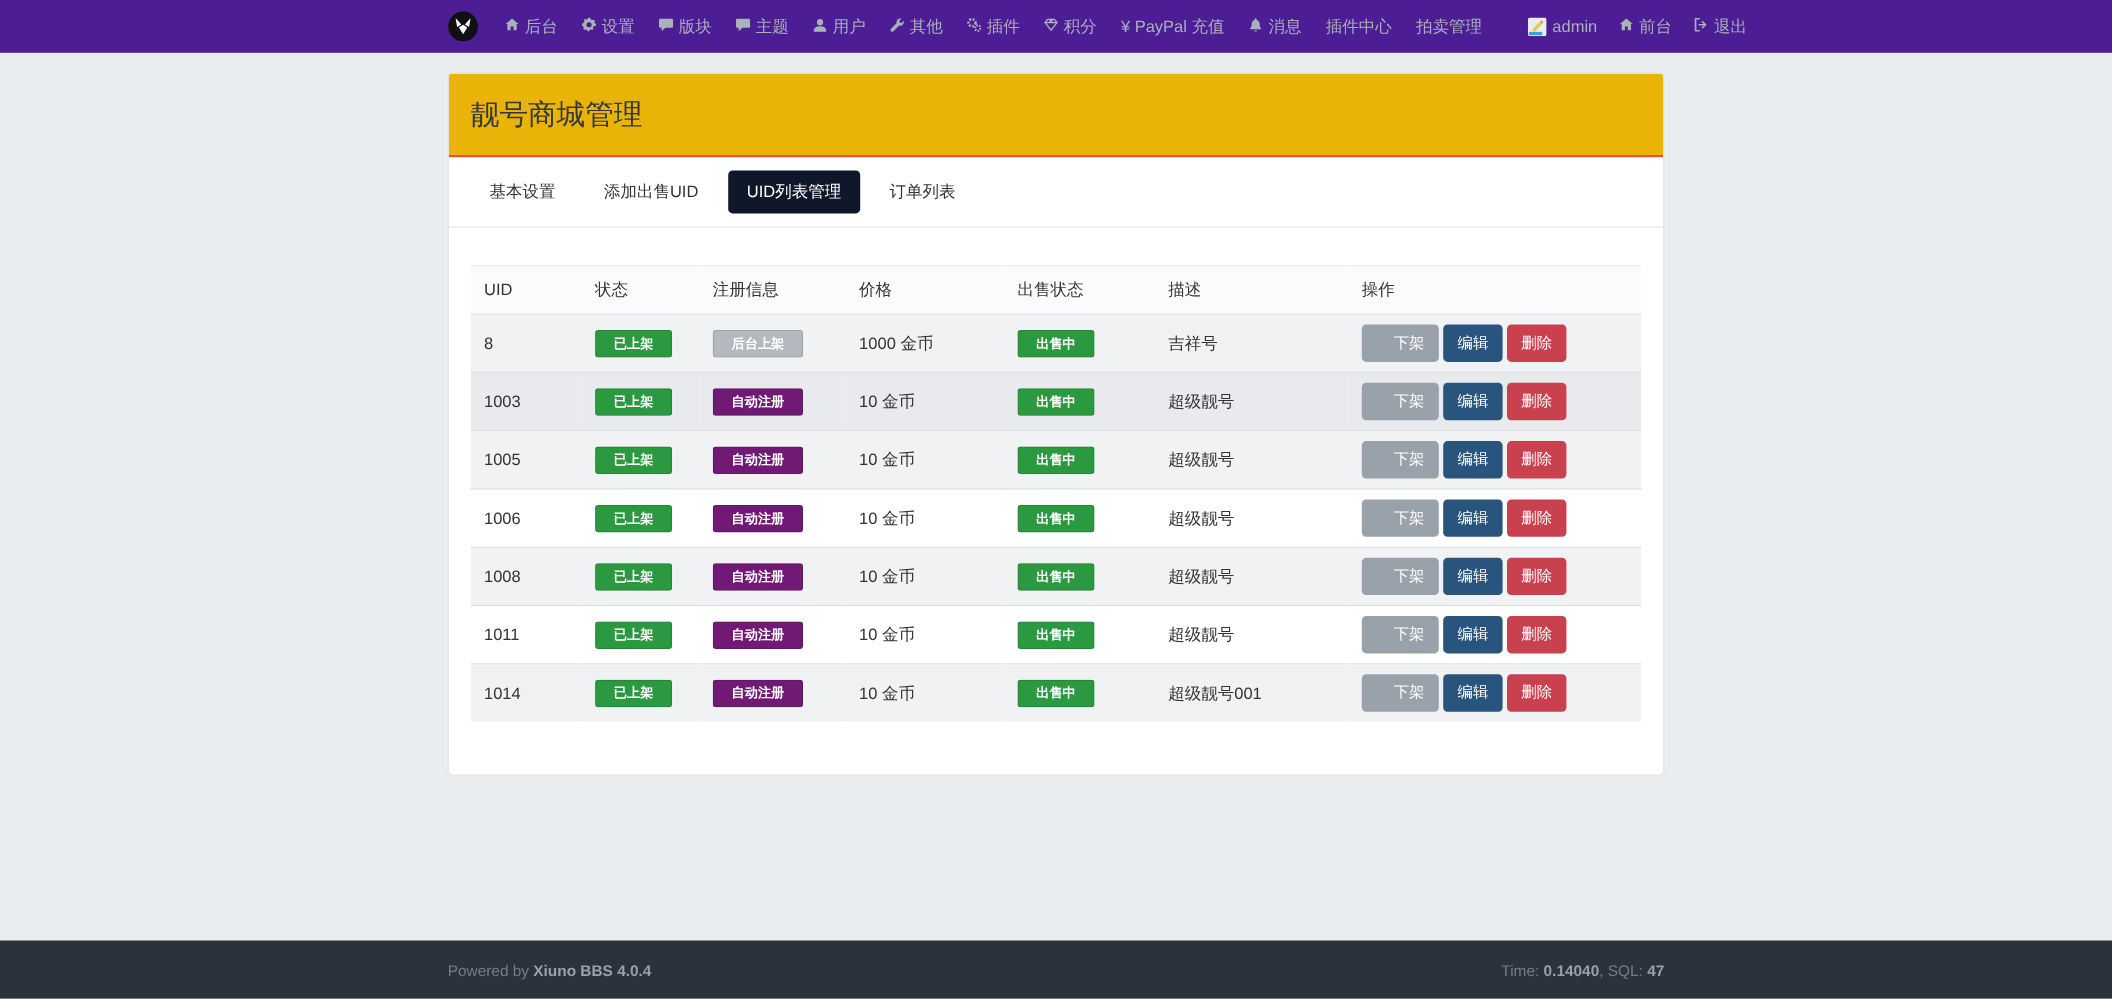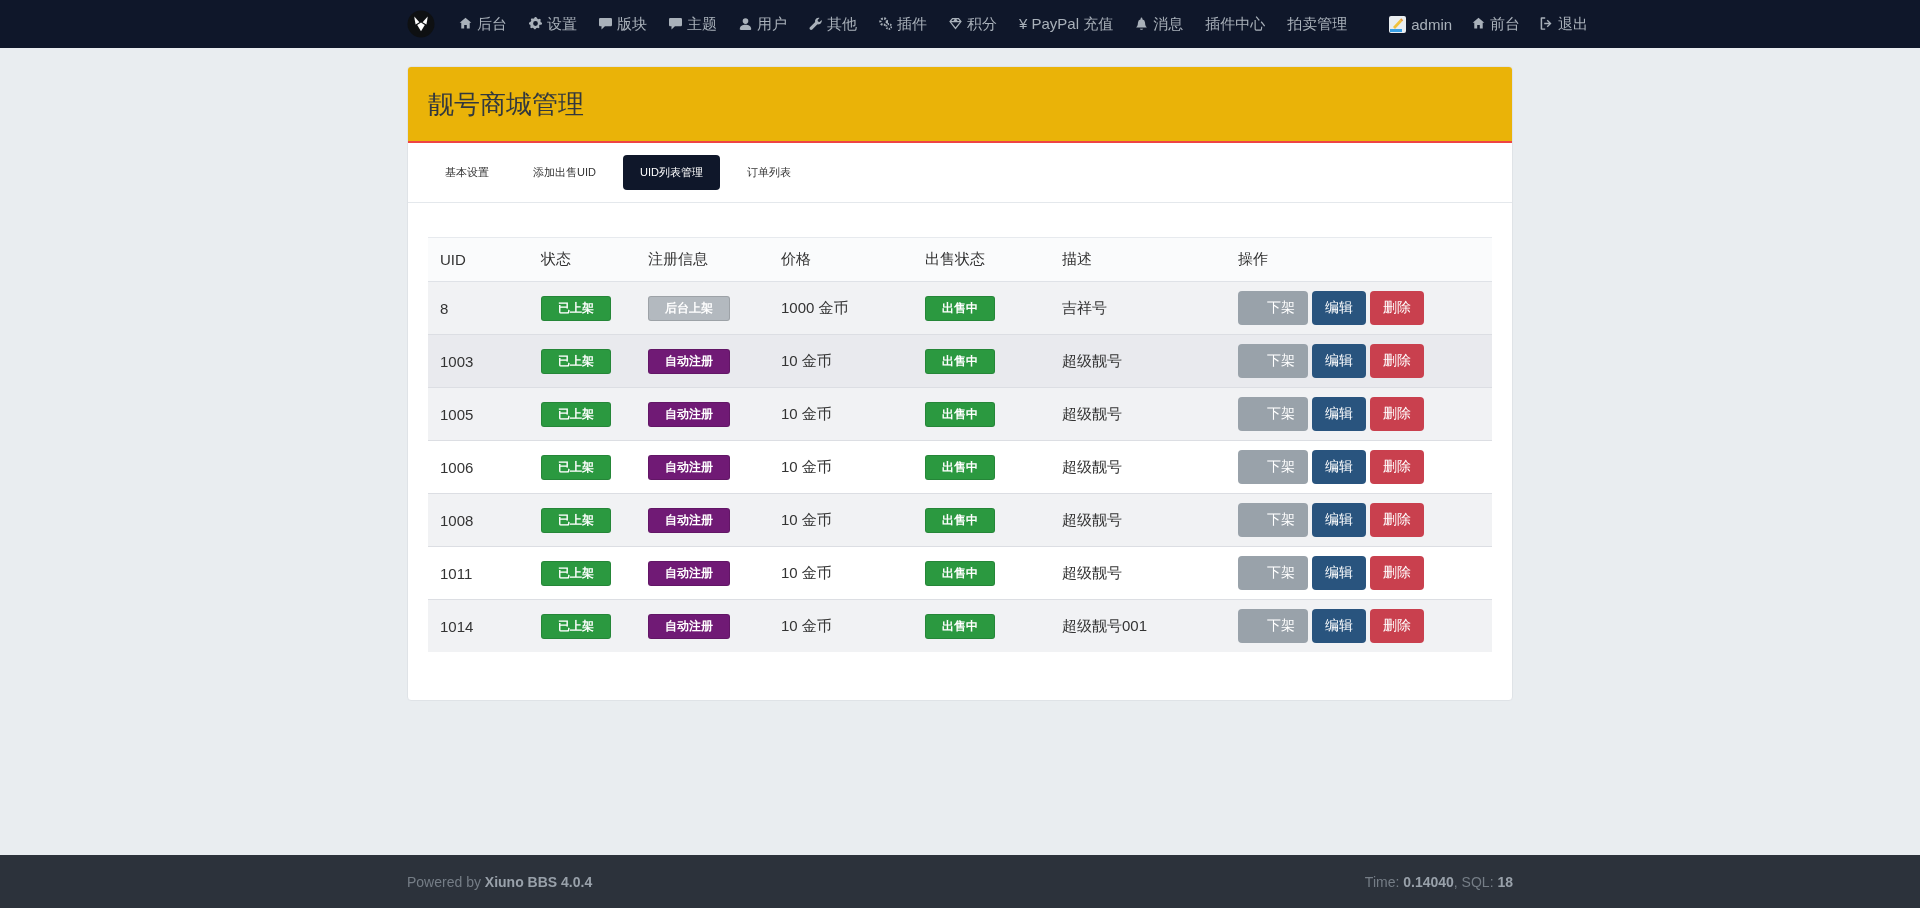--- a/index.html
+++ b/index.html
@@ -7,21 +7,21 @@
   body {
     min-height: 908px;
     background: #e9edf0;
     font-family: "Liberation Sans", "DejaVu Sans", sans-serif;
     display: flex;
     flex-direction: column;
   }
   .container { width: 1106px; margin: 0 auto; }
 
   
-  .navbar { background: #0f172a; height: 48px; flex: none; }
+  .navbar { background: #4c1d95; height: 48px; flex: none; }
   .navbar .container { display: flex; align-items: center; height: 100%; }
   .nav-left, .nav-right { display: flex; align-items: center; }
   .nav-right { margin-left: auto; }
   .logo { display: inline-flex; margin-right: 24px; cursor: pointer; }
   .nav-item {
     display: inline-flex; align-items: center; gap: 5px;
     color: #a9b1ba; font-size: 15px; text-decoration: none;
     margin-right: 22px; cursor: pointer; white-space: nowrap;
   }
   .nav-right .nav-item { margin-right: 0; margin-left: 20px; }
@@ -37,21 +37,21 @@
     background: #eab308; border-bottom: 2px solid #ef4444;
     padding: 20px 20px 19px;
   }
   .page-title { font-size: 26px; font-weight: 400; color: #32383e; }
 
   .tabbar {
     background: #fff; border-bottom: 1px solid #e4e8ec;
     padding: 12px 20px; display: flex; align-items: center;
   }
   .tab {
-    font-size: 11px; color: #333; padding: 10px 17px; border-radius: 4px;
+    font-size: 15px; color: #333; padding: 10px 17px; border-radius: 4px;
     cursor: pointer; margin-right: 10px; white-space: nowrap;
   }
   .tab[data-active="true"] { background: #0f172a; color: #fff; }
 
   .card-body { padding: 34px 20px 48px; }
 
   
   table { width: 100%; border-collapse: collapse; font-size: 15px; color: #333; }
   thead th {
     text-align: left; font-weight: 500; background: #fafbfc;
@@ -321,16 +321,16 @@
 </div>
 
 <div class="spacer"></div>
 
 <div class="footer">
   <div class="container">
     <div>
       <span>Powered by </span><span class="b">Xiuno BBS 4.0.4</span>
     </div>
     <div>
-      <span>Time: </span><span class="b">0.14040</span><span>, SQL: </span><span class="b">18</span>
+      <span>Time: </span><span class="b">0.14040</span><span>, SQL: </span><span class="b">47</span>
     </div>
   </div>
 </div>
 
 </body></html>

